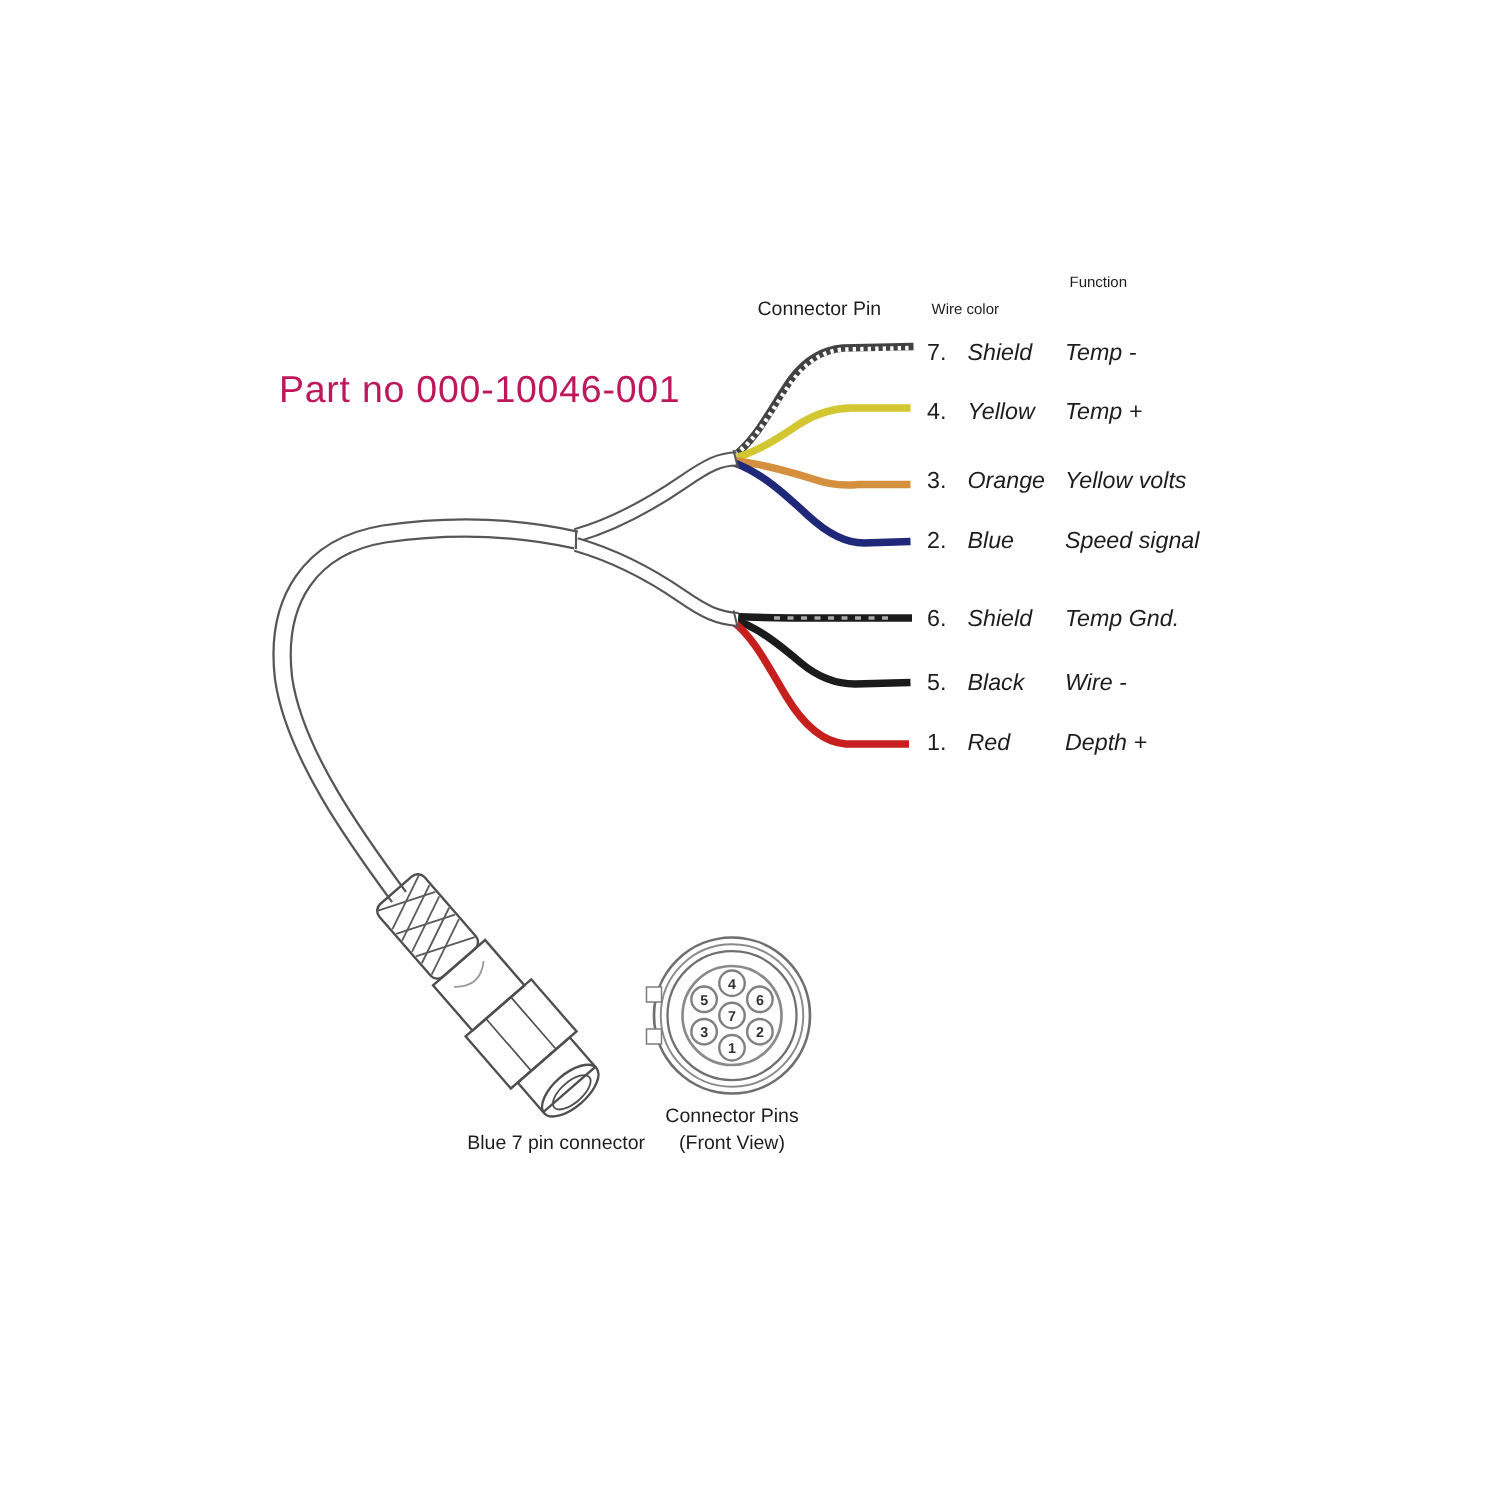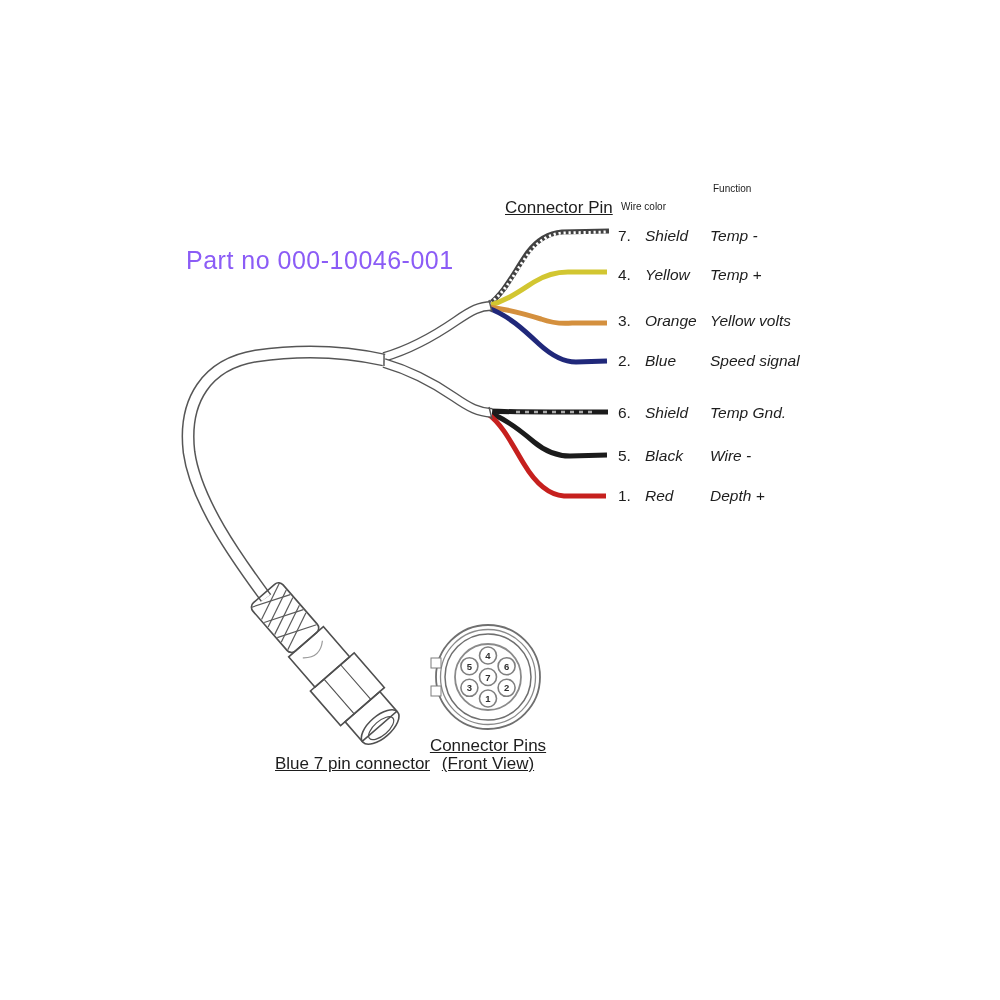--- a/index.html
+++ b/index.html
@@ -1,22 +1,22 @@
 <!DOCTYPE html>
 <html><head>
 <meta charset="utf-8">
 <style>
   html,body{margin:0;padding:0;background:#fff;}
   .canvas{
     position:relative;width:1000px;height:1000px;background:#ffffff;overflow:hidden;
     font-family:"Liberation Sans", sans-serif;color:#1d1d1d;
   }
   .abs{position:absolute;white-space:nowrap;}
-  .part-no{font-size:25px;letter-spacing:.5px;color:#8b5cf6;}
-  .small-lbl{font-size:17px;color:#1d1d1d;text-decoration:underline;}
+  .part-no{font-size:25px;letter-spacing:.5px;color:#be185d;}
+  .small-lbl{font-size:13px;color:#1d1d1d;}
   .hdr{font-size:10px;color:#1d1d1d;}
   .row{position:absolute;left:618px;width:300px;height:18px;font-size:15.5px;color:#1d1d1d;}
   .row .pin{position:absolute;left:0;}
   .row .cname{position:absolute;left:27px;font-style:italic;}
   .row .func{position:absolute;left:92px;font-style:italic;}
   .center{text-align:center;}
   svg{position:absolute;left:0;top:0;}
   .ln{stroke:#4f4f4f;fill:none;}
 </style>
 </head>

